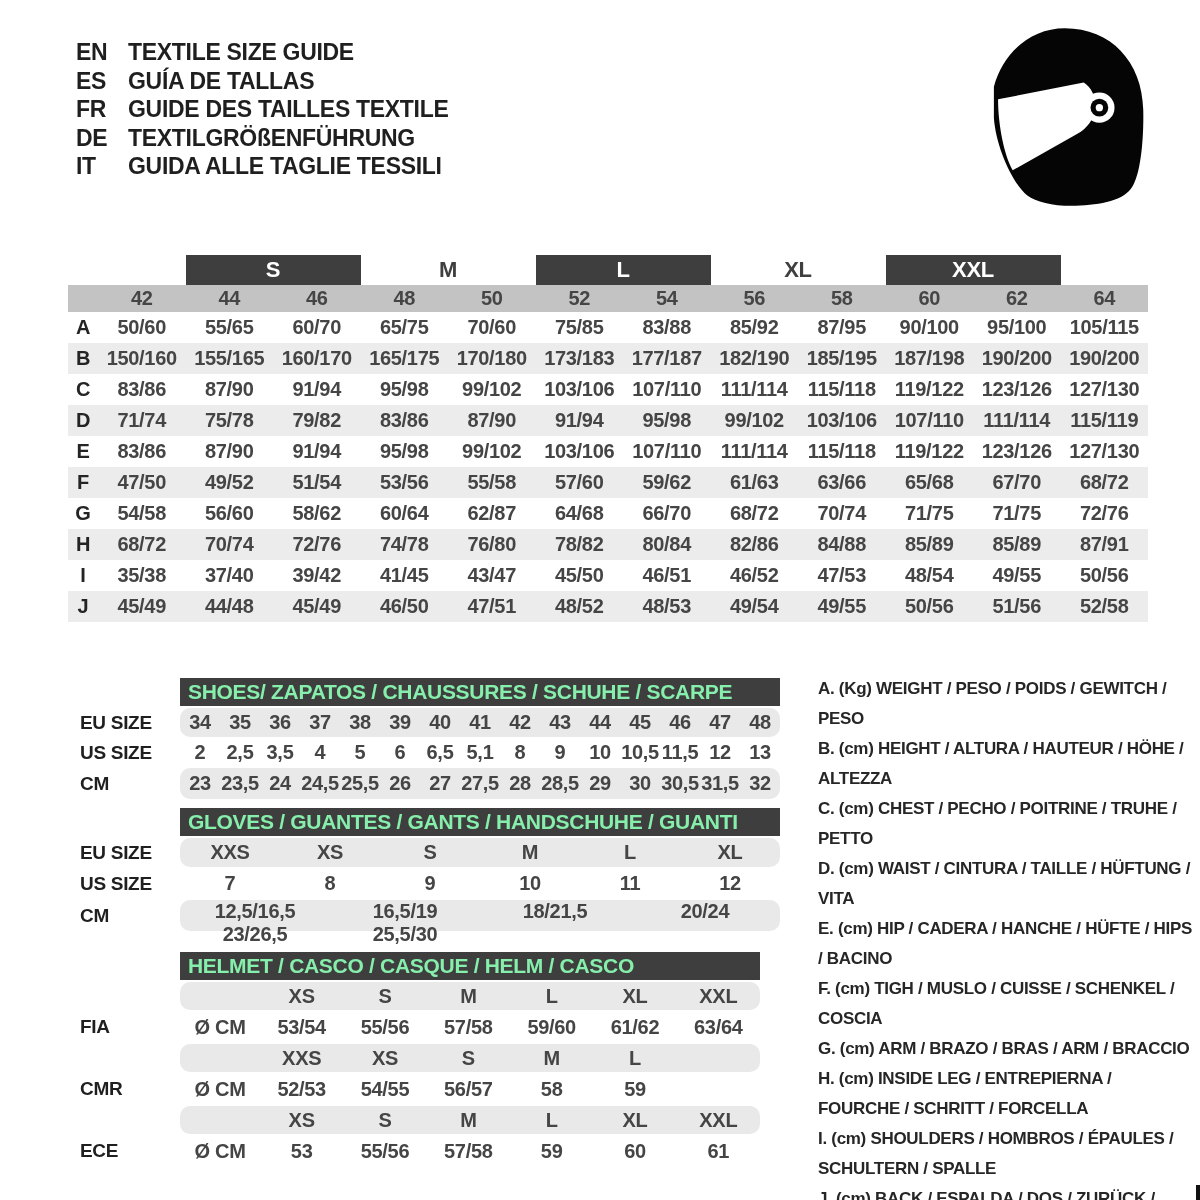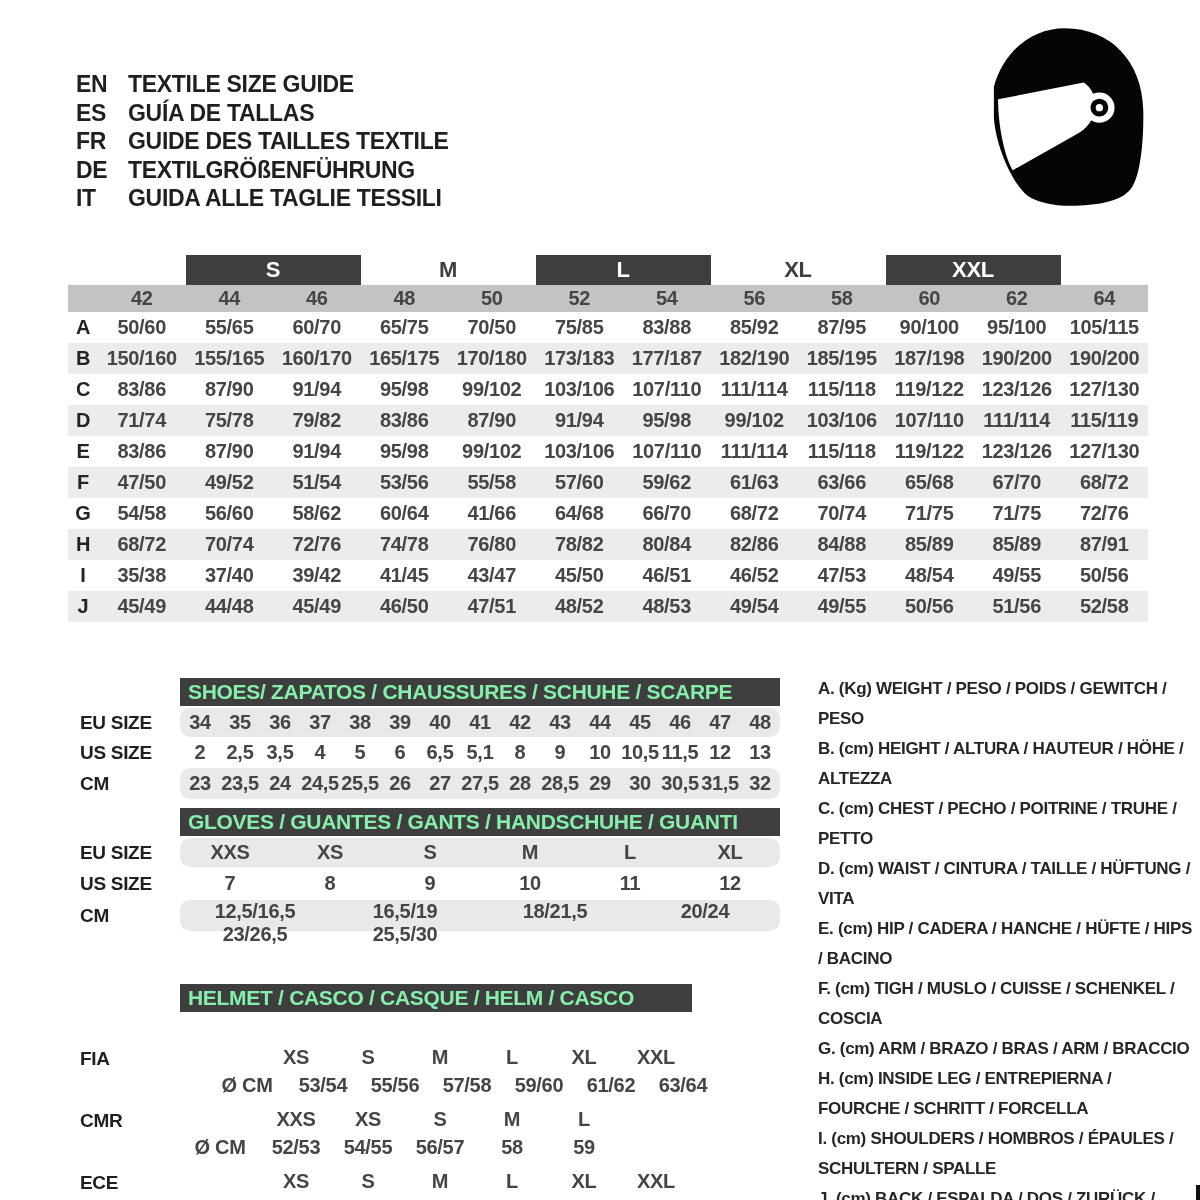--- a/index.html
+++ b/index.html
@@ -3,21 +3,21 @@
 <meta charset="utf-8">
 <style>
   * { margin:0; padding:0; box-sizing:border-box; }
   body { background:#fff; }
   .page {
     position:relative; width:1200px; height:1200px; background:#ffffff;
     font-family:"Liberation Sans", sans-serif; font-weight:bold;
     color:#454545; letter-spacing:-0.3px; overflow:hidden;
   }
   
-  .lang-list { position:absolute; left:76px; top:38px;margin-top:32px; }
+  .lang-list { position:absolute; left:76px; top:38px; }
   .lang-row { display:flex; font-size:23px; line-height:28.5px; color:#1f1f1f; }
   .lang-code { width:52px; flex:none; }
   
   .helmet-icon { position:absolute; left:983px; top:22px; width:168px; height:188px; }
   
   .main-table { position:absolute; left:68px; top:255px; width:1080px; }
   .grid13 { display:grid; grid-template-columns:30px repeat(12, 1fr); }
   .group-row { height:30px; }
   .size-box { background:#3e3e3e; color:#ffffff; display:flex; align-items:center; justify-content:center; font-size:22px; }
   .size-plain { color:#3f3f3f; display:flex; align-items:center; justify-content:center; font-size:22px; }
@@ -27,21 +27,21 @@
   .c { display:flex; align-items:center; justify-content:center; font-size:20px; }
   .letter { color:#242424; font-size:20px; }
   
   .sub { position:absolute; left:80px; }
   .srow { display:flex; align-items:stretch; }
   .slabel { width:100px; flex:none; display:flex; align-items:center; font-size:19px; color:#1f1f1f; }
   .stitle { background:#3e3e3e; color:#86efac; display:flex; align-items:center; padding-left:8px; font-size:21px; height:28px; }
   .scells { display:grid; align-items:center;border-radius:10px; }
   .scells.gray { background:#e9e9e9; }
   .scells .c { font-size:20px; }
-  .w600 { width:600px; } .w580 { width:512px;margin-top:32px; }
+  .w600 { width:600px; } .w580 { width:580px; }
   .gap { height:2px; }
   
   .legend { position:absolute; left:797px; top:674px; width:398px; }
   .legend-item { font-size:17px; line-height:30px; color:#262626;margin-left:21px; }
   
   .corner-mark { position:absolute; right:0; bottom:0; width:4px; height:15px; background:#111; }
 </style>
 </head>
 <body>
 
@@ -102,21 +102,21 @@
         <div class="c">60</div>
         <div class="c">62</div>
         <div class="c">64</div>
       </div>
       <div class="grid13 data-row">
         <div class="c letter">A</div>
         <div class="c">50/60</div>
         <div class="c">55/65</div>
         <div class="c">60/70</div>
         <div class="c">65/75</div>
-        <div class="c">70/50</div>
+        <div class="c">70/60</div>
         <div class="c">75/85</div>
         <div class="c">83/88</div>
         <div class="c">85/92</div>
         <div class="c">87/95</div>
         <div class="c">90/100</div>
         <div class="c">95/100</div>
         <div class="c">105/115</div>
       </div>
       <div class="grid13 data-row alt">
         <div class="c letter">B</div>
@@ -192,21 +192,21 @@
         <div class="c">65/68</div>
         <div class="c">67/70</div>
         <div class="c">68/72</div>
       </div>
       <div class="grid13 data-row">
         <div class="c letter">G</div>
         <div class="c">54/58</div>
         <div class="c">56/60</div>
         <div class="c">58/62</div>
         <div class="c">60/64</div>
-        <div class="c">41/66</div>
+        <div class="c">62/87</div>
         <div class="c">64/68</div>
         <div class="c">66/70</div>
         <div class="c">68/72</div>
         <div class="c">70/74</div>
         <div class="c">71/75</div>
         <div class="c">71/75</div>
         <div class="c">72/76</div>
       </div>
       <div class="grid13 data-row alt">
         <div class="c letter">H</div>
@@ -380,21 +380,21 @@
           <div class="scells w580 gray" style="grid-template-columns: 80px repeat(6, 1fr);">
             <div class="c"></div>
             <div class="c">XS</div>
             <div class="c">S</div>
             <div class="c">M</div>
             <div class="c">L</div>
             <div class="c">XL</div>
             <div class="c">XXL</div>
           </div>
         </div>
-        <div class="srow" style="height: 34px; gap: 27px;">
+        <div class="srow" style="height: 34px;">
           <div class="slabel">FIA</div>
           <div class="scells w580" style="grid-template-columns: 80px repeat(6, 1fr);">
             <div class="c">Ø CM</div>
             <div class="c">53/54</div>
             <div class="c">55/56</div>
             <div class="c">57/58</div>
             <div class="c">59/60</div>
             <div class="c">61/62</div>
             <div class="c">63/64</div>
           </div>

